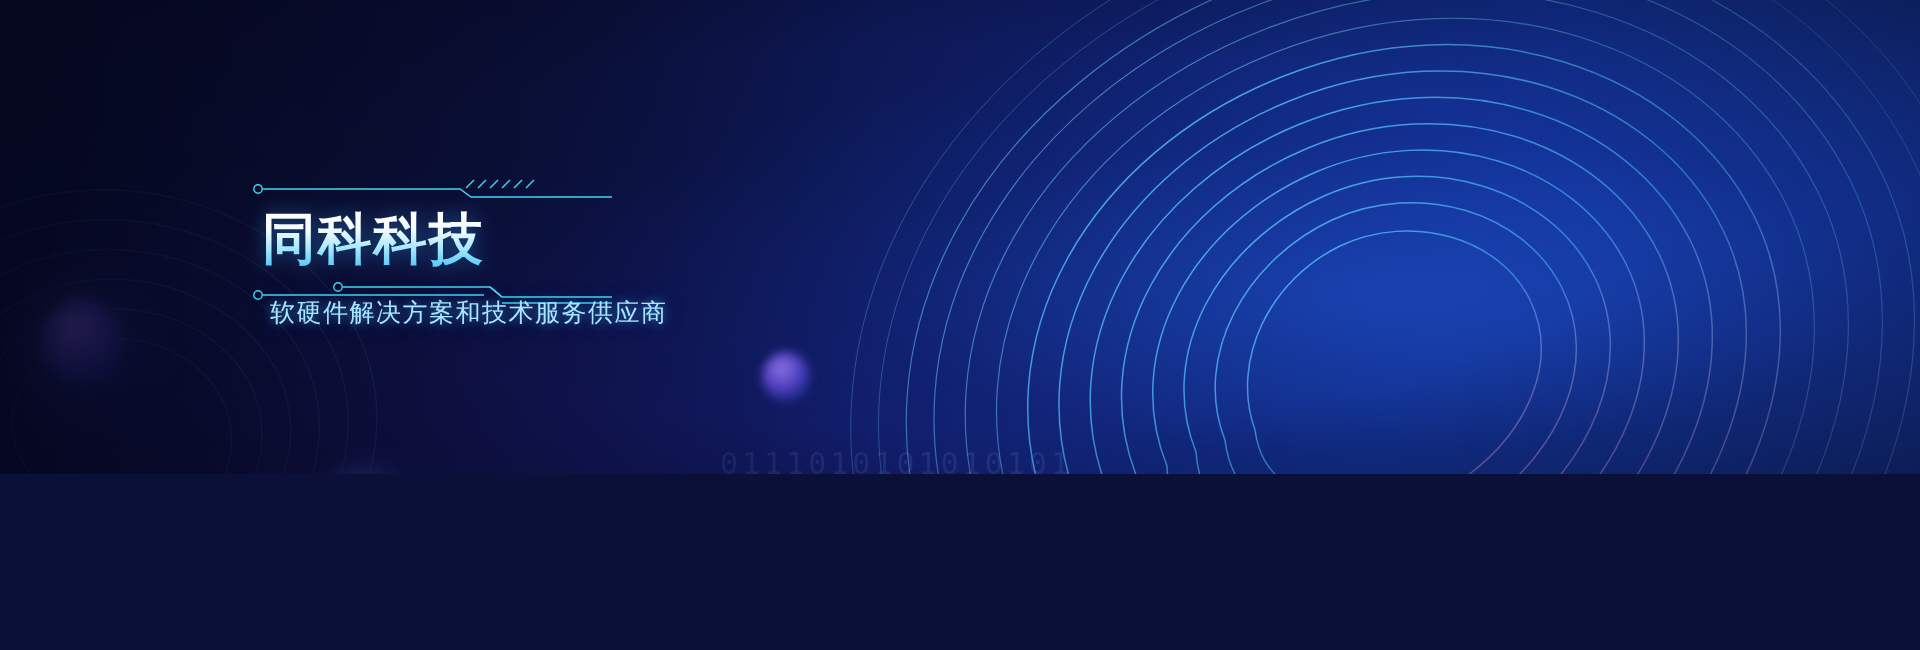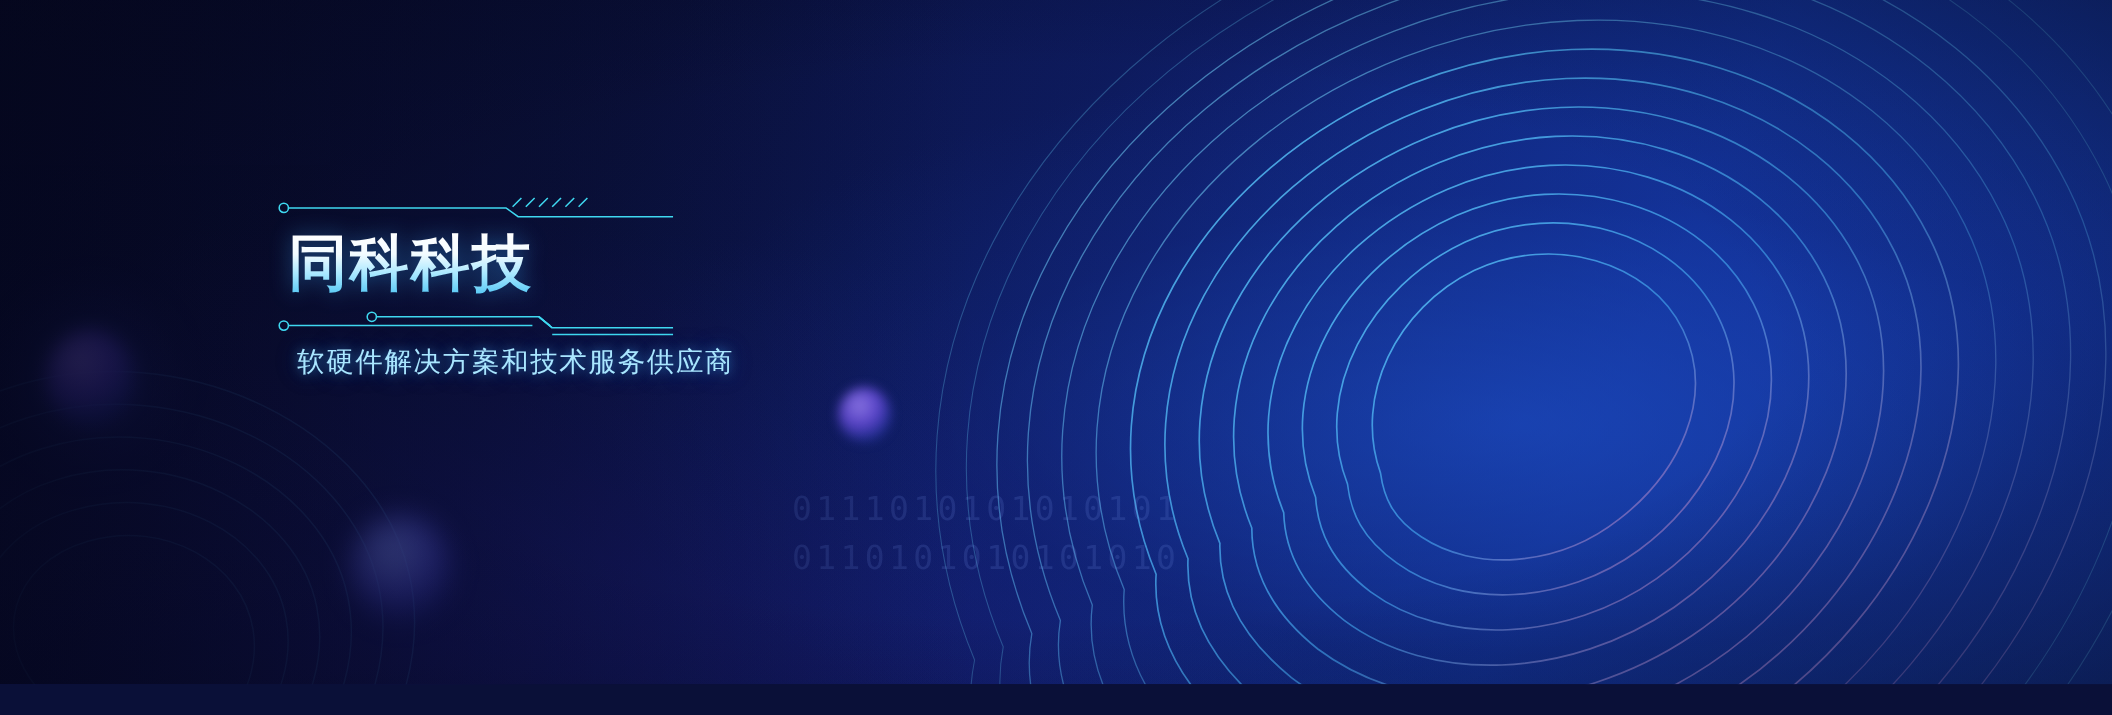--- a/index.html
+++ b/index.html
@@ -7,21 +7,21 @@
     padding: 0;
     background: #0a1038;
   }
   body {
     font-family: "Liberation Sans", sans-serif;
   }
 
   .banner {
     position: relative;
     width: 1920px;
-    height: 622px;
+    height: 474px;
     overflow: hidden;
     background:
       radial-gradient(ellipse 60% 75% at 72% 62%, rgba(30,80,200,0.55) 0%, rgba(18,45,140,0.25) 45%, rgba(10,20,70,0) 72%),
       radial-gradient(ellipse 90% 120% at 95% 45%, rgba(24,62,190,0.55) 0%, rgba(14,30,100,0.15) 55%, rgba(8,16,60,0) 80%),
       radial-gradient(ellipse 70% 90% at 20% 95%, rgba(40,30,150,0.35) 0%, rgba(12,16,70,0) 70%),
       linear-gradient(115deg, #080b2c 0%, #0b1240 28%, #0e1c63 52%, #11308e 74%, #12307f 100%);
   }
 
   
   .noise {
@@ -149,21 +149,21 @@
     -webkit-text-fill-color: transparent;
     filter: drop-shadow(0 0 10px rgba(60,170,255,0.45));
     white-space: nowrap;
     transform: scaleX(0.96);
     transform-origin: left center;
   }
 
   .subtitle {
     position: absolute;
     left: 18px;
-    top: 136px;
+    top: 120px;
     font-family: "DejaVu Sans", "Liberation Sans", sans-serif;
     font-size: 25px;
     letter-spacing: 1.5px;
     color: #a9e6ff;
     text-shadow: 0 0 10px rgba(70,180,255,0.55), 0 0 22px rgba(40,120,230,0.35);
     white-space: nowrap;
   }
 </style>
 </head>
 <body>

